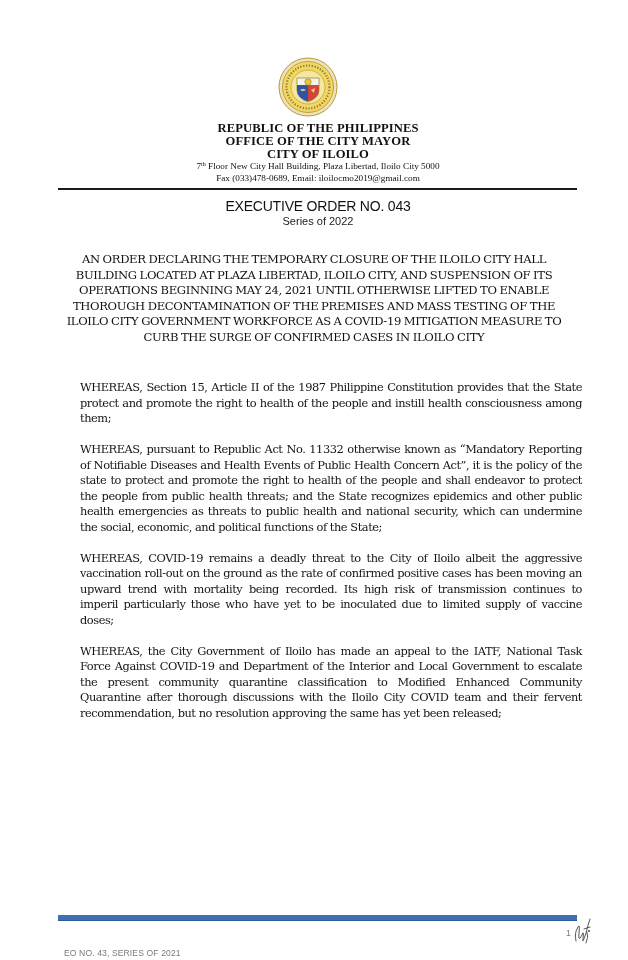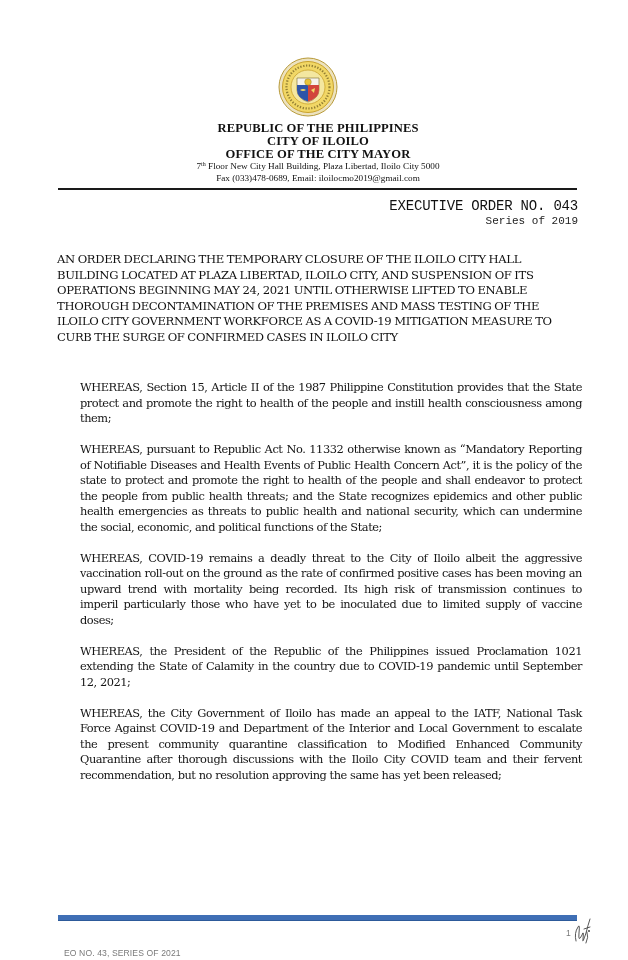--- a/index.html
+++ b/index.html
@@ -60,40 +60,41 @@
       width: 519px;
       height: 2px;
       background: #1a1a1a;
     }
     
     .title-block {
       position: absolute;
       left: 58px;
       top: 198px;
       width: 520px;
-      text-align: right;
-      font-family: Liberation Mono, monospace;
+      text-align: center;
+      font-family: Liberation Sans, sans-serif;
     }
     .eo-number {
       display: block;
       font-size: 14px;
       line-height: 16px;
       letter-spacing: -0.2px;
     }
     .eo-series {
       display: block;
       font-size: 11px;
       line-height: 14px;
       color: #222;
     }
     .eo-title {
       position: absolute;
       left: 57px;
       top: 252px;
       width: 514px;
+      text-align: center;
       font-family: "DejaVu Serif", serif;
       font-size: 11.6px;
       line-height: 15.6px;
       letter-spacing: -0.35px;
       word-spacing: -0.5px;
       color: #111;
     }
     
     .body {
       position: absolute;
@@ -162,40 +163,39 @@
     <path d="M19 21 L41 21 L41 33 Q41 41 30 45 Q19 41 19 33 Z" fill="#f6f3ea" stroke="#7a6a2a" stroke-width="0.6"></path>
     <path d="M19 28 L30 28 L30 44.6 Q19 41 19 33 Z" fill="#2e54a8"></path>
     <path d="M30 28 L41 28 L41 33 Q41 41 30 44.6 Z" fill="#d2453b"></path>
     <circle cx="30" cy="25" r="3.3" fill="#e9c33a" stroke="#8a6c1c" stroke-width="0.4"></circle>
     <path d="M22 33 Q25 31 28 33 Q25 35 22 33 Z" fill="#f1d766"></path>
     <path d="M33 33 L37 31 L36 36 Z" fill="#f1d766"></path>
   </svg>
 
   <div class="letterhead" style="top:122px;">
     <span class="lh-line">REPUBLIC OF THE PHILIPPINES</span>
+    <span class="lh-line">OFFICE OF THE CITY MAYOR</span>
     <span class="lh-line">CITY OF ILOILO</span>
-    <span class="lh-line">OFFICE OF THE CITY MAYOR</span>
     <span class="lh-small"><span>7</span><sup>th</sup><span> Floor New City Hall Building, Plaza Libertad, Iloilo City 5000</span></span>
     <span class="lh-small">Fax (033)478-0689, Email: iloilocmo2019@gmail.com</span>
   </div>
 
   <div class="header-rule"></div>
 
   <div class="title-block">
     <span class="eo-number">EXECUTIVE ORDER NO. 043</span>
-    <span class="eo-series">Series of 2019</span>
+    <span class="eo-series">Series of 2022</span>
   </div>
 
   <div class="eo-title">AN ORDER DECLARING THE TEMPORARY CLOSURE OF THE ILOILO CITY HALL BUILDING LOCATED AT PLAZA LIBERTAD, ILOILO CITY, AND SUSPENSION OF ITS OPERATIONS BEGINNING MAY 24, 2021 UNTIL OTHERWISE LIFTED TO ENABLE THOROUGH DECONTAMINATION OF THE PREMISES AND MASS TESTING OF THE ILOILO CITY GOVERNMENT WORKFORCE AS A COVID-19 MITIGATION MEASURE TO CURB THE SURGE OF CONFIRMED CASES IN ILOILO CITY</div>
 
   <div class="body">
     <p class="para">WHEREAS, Section 15, Article II of the 1987 Philippine Constitution provides that the State protect and promote the right to health of the people and instill health consciousness among them;</p>
     <p class="para">WHEREAS, pursuant to Republic Act No. 11332 otherwise known as “Mandatory Reporting of Notifiable Diseases and Health Events of Public Health Concern Act”, it is the policy of the state to protect and promote the right to health of the people and shall endeavor to protect the people from public health threats; and the State recognizes epidemics and other public health emergencies as threats to public health and national security, which can undermine the social, economic, and political functions of the State;</p>
     <p class="para">WHEREAS, COVID-19 remains a deadly threat to the City of Iloilo albeit the aggressive vaccination roll-out on the ground as the rate of confirmed positive cases has been moving an upward trend with mortality being recorded. Its high risk of transmission continues to imperil particularly those who have yet to be inoculated due to limited supply of vaccine doses;</p>
-    <p class="para">WHEREAS, the President of the Republic of the Philippines issued Proclamation 1021 extending the State of Calamity in the country due to COVID-19 pandemic until September 12, 2021;</p>
     <p class="para">WHEREAS, the City Government of Iloilo has made an appeal to the IATF, National Task Force Against COVID-19 and Department of the Interior and Local Government to escalate the present community quarantine classification to Modified Enhanced Community Quarantine after thorough discussions with the Iloilo City COVID team and their fervent recommendation, but no resolution approving the same has yet been released;</p>
   </div>
 
   <div class="footer-bar"></div>
   <div class="footer-text">EO NO. 43, SERIES OF 2021</div>
   <div class="page-number">1</div>
   <svg class="signature" viewBox="0 0 26 34">
     <path d="M6 28 Q4 20 8 14 Q10 10 9 20 Q8 30 12 22 Q14 16 13 26 Q12 32 16 20 Q18 12 20 6 M14 16 L20 14 M17 19 Q19 24 16 30" fill="none" stroke="#444" stroke-width="0.9" stroke-linecap="round"></path>
     <circle cx="19" cy="18" r="0.9" fill="#333"></circle>
   </svg>

